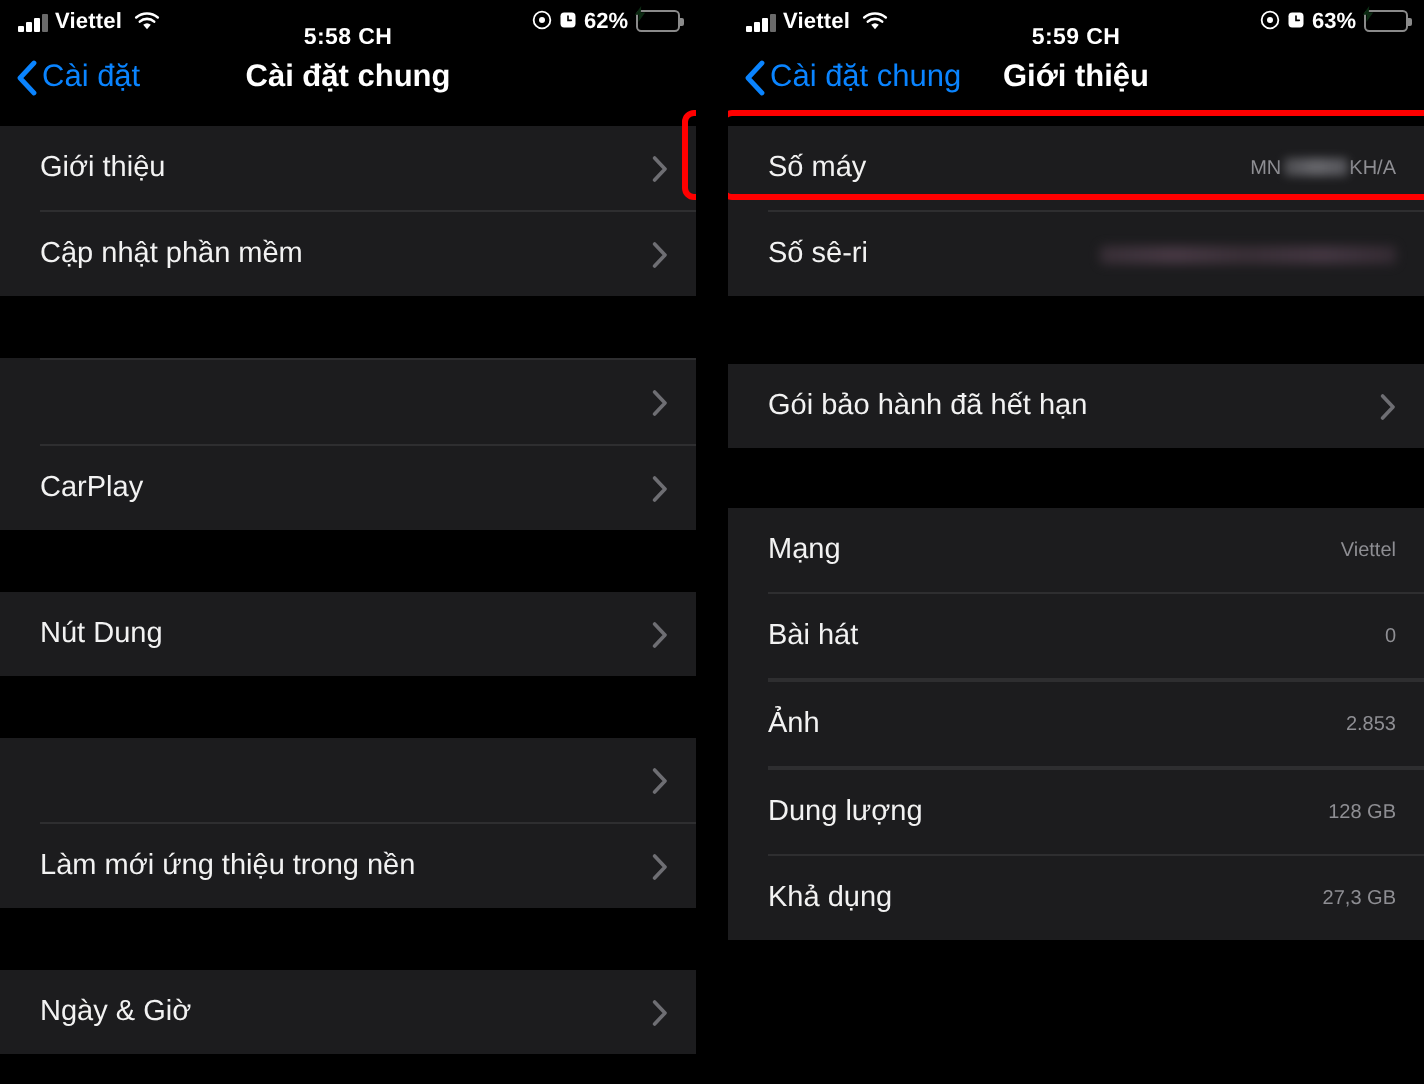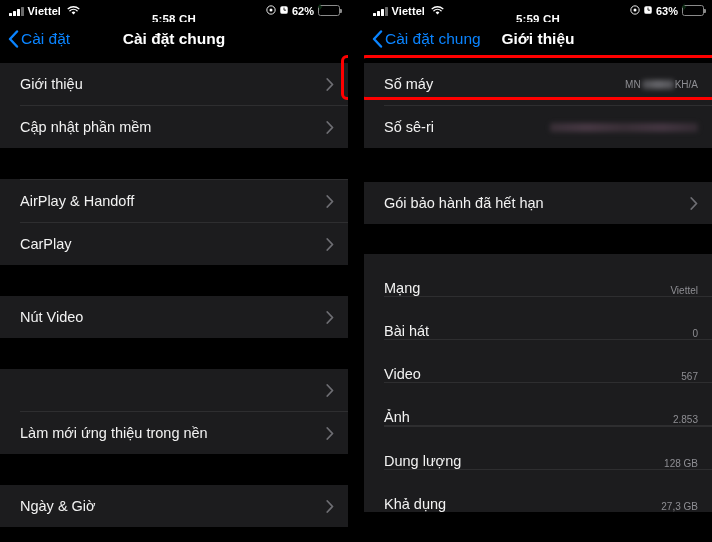--- a/index.html
+++ b/index.html
@@ -68,21 +68,21 @@
   .list{ background:#000; }
   .group{ background:#1c1c1e; }
   .spacer{ background:#000; }
   .row{
     position:relative; display:flex; align-items:center;
     height:42px; padding:0 14px 0 20px; background:#1c1c1e;
     cursor:pointer;
   }
   .row .label{ color:#f2f2f2; font-size:14.5px; white-space:nowrap; }
   .row .value{ margin-left:auto; color:#8e8e93; font-size:10px; white-space:nowrap; }
-  .row.nolink{ cursor:default;align-items:flex-end; }
+  .row.nolink{ cursor:default; }
   .row .chevron{ margin-left:auto; display:block; flex:none; }
   .sep{ height:1px; background:#2e2e30; margin-left:20px; }
 
   
   .redact{
     margin-left:auto; height:9px; border-radius:2px;
     background:linear-gradient(90deg,#3a3038,#4a3a46,#3b3038,#473844,#352c34);
     filter:blur(2.6px); opacity:.95;
   }
   .redact.w-serial{ width:148px; }
@@ -171,38 +171,37 @@
           <svg class="chevron" width="8" height="13" viewBox="0 0 8 13">
               <path d="M1.3 1 L6.5 6.5 L1.3 12" stroke="#6e6e73" stroke-width="1.8" fill="none" stroke-linecap="round" stroke-linejoin="round"></path>
             </svg>
         </div>
       </div>
 
       <div class="spacer" style="height:31px"></div>
       <div class="group">
         <div class="sep"></div>
         <div class="row">
-          <span class="label">AirPlay &amp; Handoff</span>
           <svg class="chevron" width="8" height="13" viewBox="0 0 8 13">
               <path d="M1.3 1 L6.5 6.5 L1.3 12" stroke="#6e6e73" stroke-width="1.8" fill="none" stroke-linecap="round" stroke-linejoin="round"></path>
             </svg>
         </div>
         <div class="sep"></div>
         <div class="row">
           <span class="label">CarPlay</span>
           <svg class="chevron" width="8" height="13" viewBox="0 0 8 13">
               <path d="M1.3 1 L6.5 6.5 L1.3 12" stroke="#6e6e73" stroke-width="1.8" fill="none" stroke-linecap="round" stroke-linejoin="round"></path>
             </svg>
         </div>
       </div>
 
       <div class="spacer" style="height:31px"></div>
       <div class="group">
         <div class="row">
-          <span class="label">Nút Video</span>
+          <span class="label">Nút Dung</span>
           <svg class="chevron" width="8" height="13" viewBox="0 0 8 13">
               <path d="M1.3 1 L6.5 6.5 L1.3 12" stroke="#6e6e73" stroke-width="1.8" fill="none" stroke-linecap="round" stroke-linejoin="round"></path>
             </svg>
         </div>
       </div>
 
       <div class="spacer" style="height:31px"></div>
       <div class="group">
         <div class="row">
           <svg class="chevron" width="8" height="13" viewBox="0 0 8 13">
@@ -316,24 +315,20 @@
         <div class="row nolink">
           <span class="label">Mạng</span>
           <span class="value">Viettel</span>
         </div>
         <div class="sep"></div>
         <div class="row nolink">
           <span class="label">Bài hát</span>
           <span class="value">0</span>
         </div>
         <div class="sep"></div>
-        <div class="row nolink">
-          <span class="label">Video</span>
-          <span class="value">567</span>
-        </div>
         <div class="sep"></div>
         <div class="row nolink">
           <span class="label">Ảnh</span>
           <span class="value">2.853</span>
         </div>
         <div class="sep"></div>
         <div class="sep"></div>
         <div class="row nolink">
           <span class="label">Dung lượng</span>
           <span class="value">128 GB</span>

